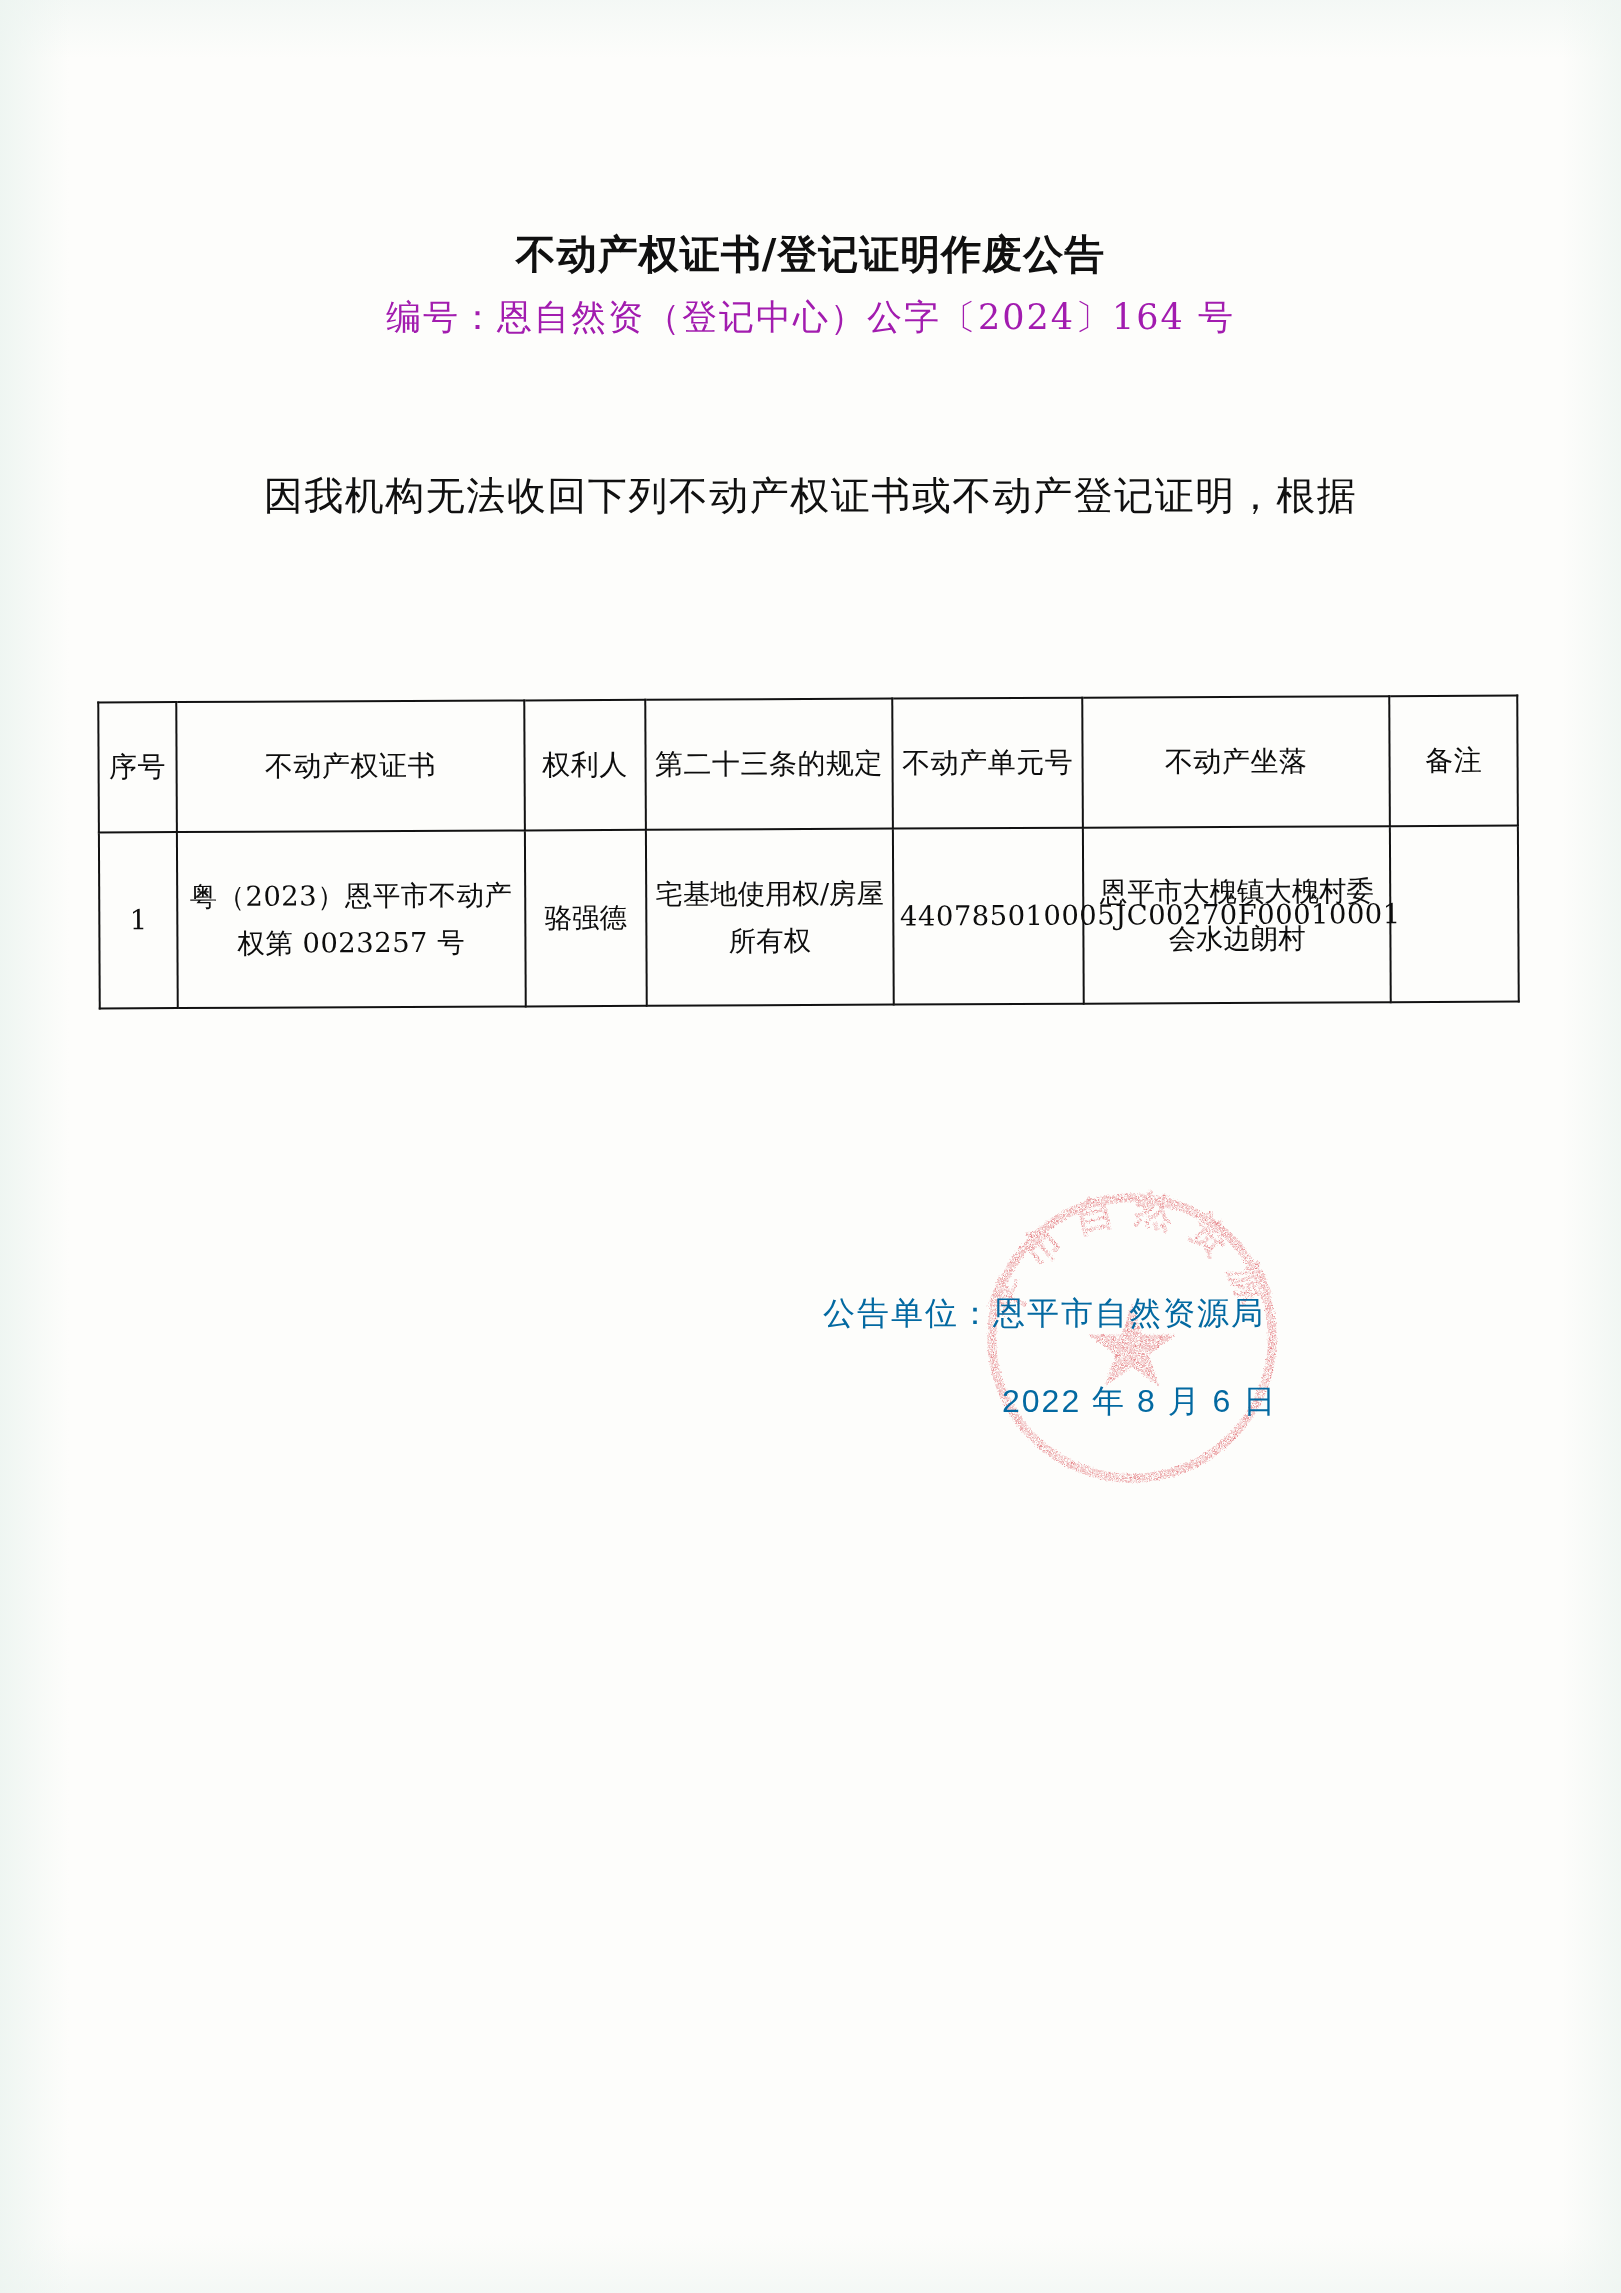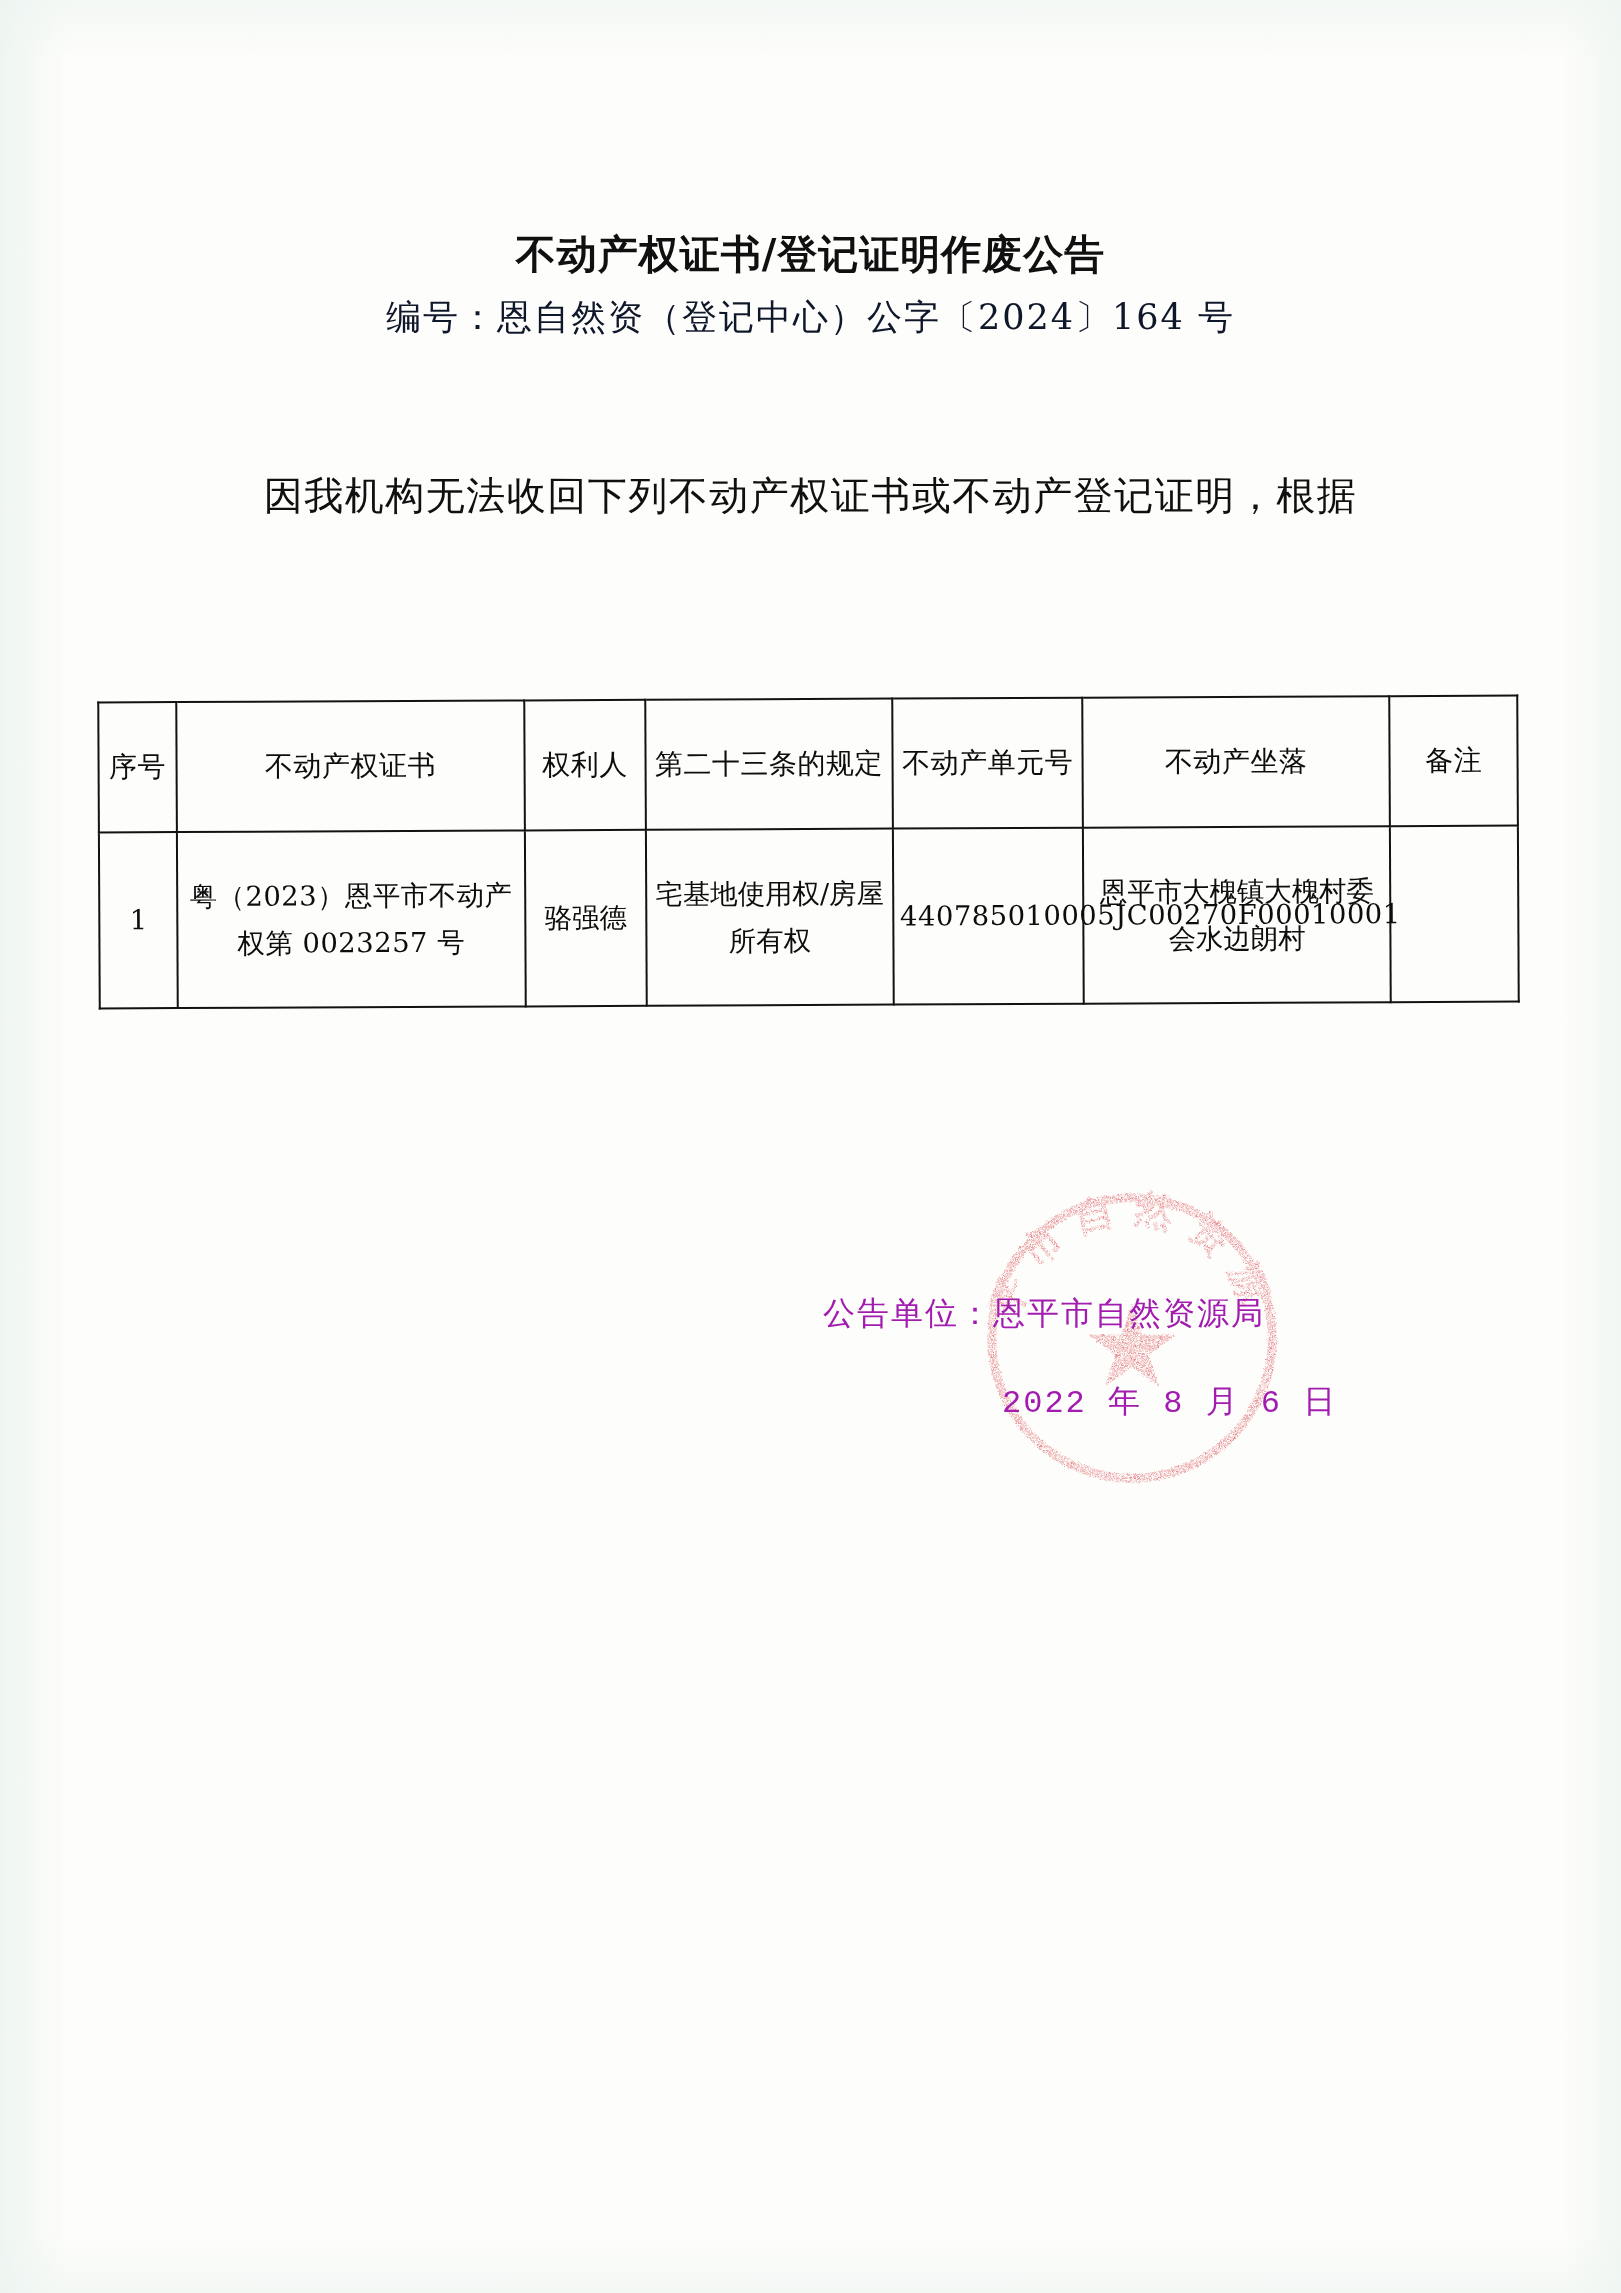--- a/index.html
+++ b/index.html
@@ -44,21 +44,21 @@
   }
   .doc-subtitle {
     position: absolute;
     top: 294px;
     left: 0;
     width: 100%;
     text-align: center;
     font-family: "DejaVu Serif", "Liberation Serif", serif;
     font-size: 35px;
     letter-spacing: 2px;
-    color: #0f172a;
+    color: #a21caf;
   }
   .body-line {
     position: absolute;
     left: 0;
     width: 100%;
     text-align: center;
     font-family: "DejaVu Serif", "Liberation Serif", serif;
     font-size: 39px;
     letter-spacing: 1.5px;
     color: #101010;
@@ -107,24 +107,24 @@
   .col-cert  { width: 272px; }
   .col-owner { width: 95px; }
   .col-type  { width: 193px; }
   .col-unit  { width: 149px; }
   .col-loc   { width: 240px; }
   .col-note  { width: 100px; }
 
   
   .sign-line {
     position: absolute;
-    font-family: Liberation Mono, monospace;
+    font-family: Liberation Sans, sans-serif;
     font-size: 32px;
     letter-spacing: 2px;
-    color: #a21caf;
+    color: #0369a1;
     white-space: nowrap;
     z-index: 4;
     text-align: right;
   }
   .sign-org  { left: 823px; top: 1292px; }
   .sign-date { left: 1002px; top: 1380px; }
 
   
   #official-seal {
     position: absolute;

